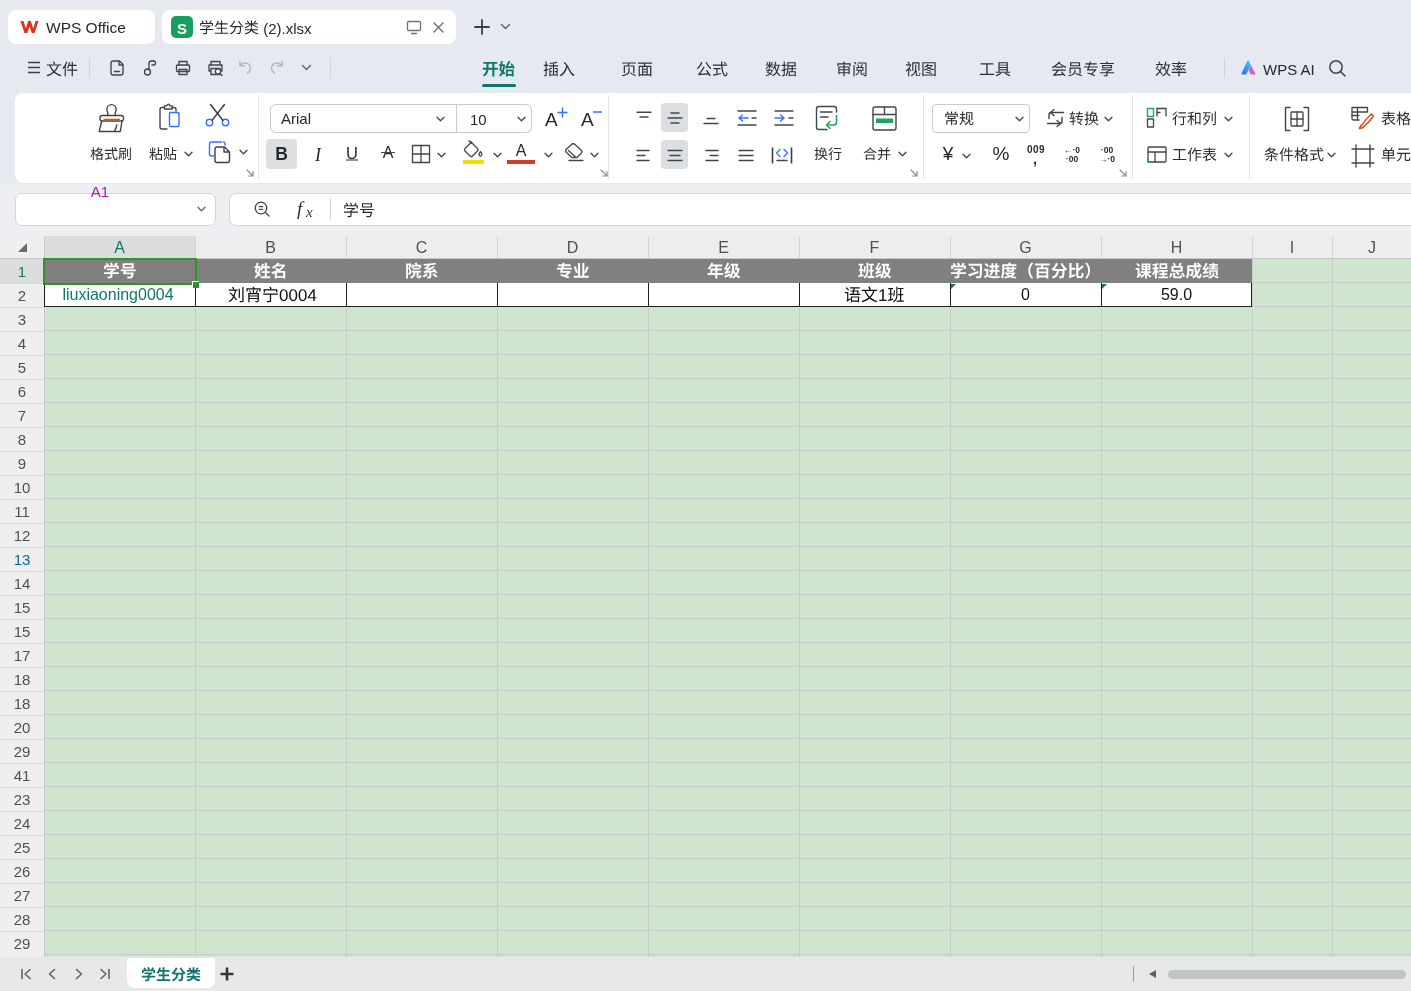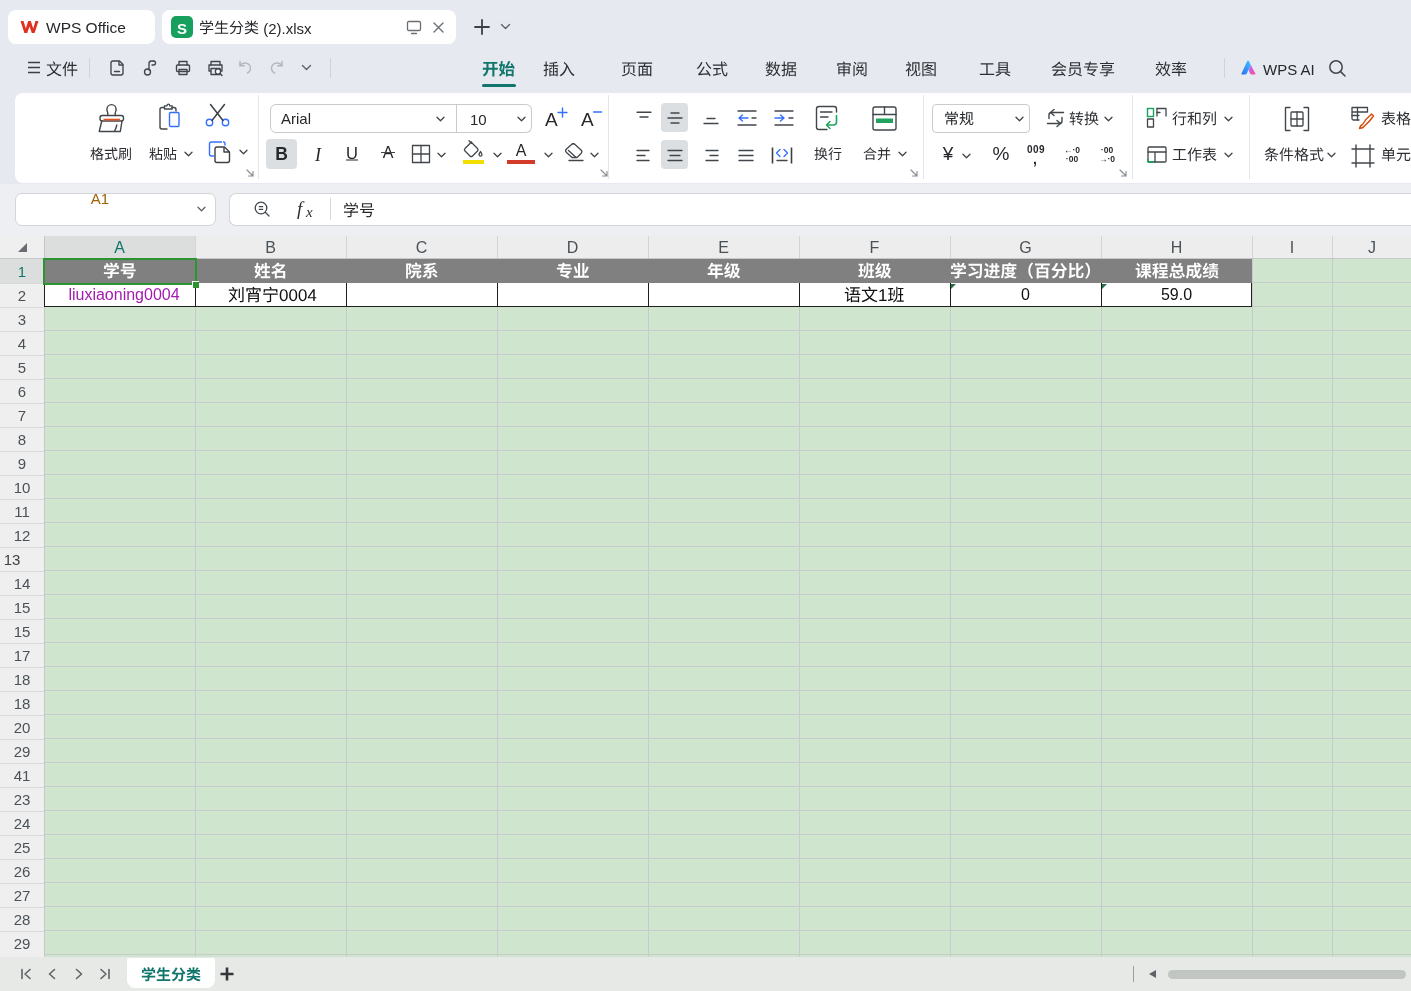--- a/index.html
+++ b/index.html
@@ -540,21 +540,21 @@
 <svg class="t" style="left:1381.0px;top:146.1px" width="61" height="19">
     <g fill="#2d2f33" transform="translate(0,14) scale(0.015000,-0.015000)">
       <use href="#r5355" x="0"></use>
       <use href="#r5143" x="1000"></use>
       <use href="#r683c" x="2000"></use>
       <use href="#r6837" x="3000"></use>
     </g>
   </svg>
 <div style="position:absolute;left:0;top:184px;width:1411px;height:52px;background:#edeff3"></div>
 <div style="position:absolute;left:15px;top:192.5px;width:201px;height:33px;background:#fff;border:1px solid #d2d5d9;border-radius:7px"></div>
-<div style="position:absolute;top:198px;left:100px;transform:translate(-50%,-50%);font:400 15px 'Liberation Sans',sans-serif;color:#a16207;letter-spacing:normal;white-space:nowrap">A1</div>
+<div style="position:absolute;top:191px;left:100px;transform:translate(-50%,-50%);font:400 15px 'Liberation Sans',sans-serif;color:#a21caf;letter-spacing:normal;white-space:nowrap">A1</div>
 <svg style="position:absolute;left:197px;top:206px" width="9" height="7" viewBox="0 0 9 7" fill="none">
     <path d="M1 1.2 L4.5 4.8 L8 1.2" stroke="#5f6368" stroke-width="1.3" stroke-linecap="round" stroke-linejoin="round"></path>
   </svg>
 <div style="position:absolute;left:229px;top:192.5px;width:1182px;height:33px;background:#fff;border:1px solid #d2d5d9;border-right:none;border-radius:7px 0 0 7px"></div>
 <svg style="position:absolute;left:253px;top:200px" width="18" height="18" viewBox="0 0 18 18" fill="none">
     <circle cx="8" cy="8" r="5.8" stroke="#41464b" stroke-width="1.3"></circle>
     <path d="M5.8 6.7 H10.2 M5.8 9.3 H10.2" stroke="#41464b" stroke-width="1.2"></path>
     <path d="M12.5 12.5 L16 16" stroke="#41464b" stroke-width="1.3" stroke-linecap="round"></path>
   </svg>
 <div style="position:absolute;left:297px;top:198px;font:italic 400 19px 'Liberation Serif',serif;color:#2b2f33">f</div>
@@ -609,21 +609,21 @@
 <div style="position:absolute;top:438.5px;left:22px;transform:translate(-50%,-50%);font:400 15px 'Liberation Sans',sans-serif;color:#4a5258;letter-spacing:normal;white-space:nowrap">8</div>
 <div style="position:absolute;left:0;top:426.5px;width:44px;height:1px;background:#d8dada"></div>
 <div style="position:absolute;top:462.5px;left:22px;transform:translate(-50%,-50%);font:400 15px 'Liberation Sans',sans-serif;color:#4a5258;letter-spacing:normal;white-space:nowrap">9</div>
 <div style="position:absolute;left:0;top:450.5px;width:44px;height:1px;background:#d8dada"></div>
 <div style="position:absolute;top:486.5px;left:22px;transform:translate(-50%,-50%);font:400 15px 'Liberation Sans',sans-serif;color:#4a5258;letter-spacing:normal;white-space:nowrap">10</div>
 <div style="position:absolute;left:0;top:474.5px;width:44px;height:1px;background:#d8dada"></div>
 <div style="position:absolute;top:510.5px;left:22px;transform:translate(-50%,-50%);font:400 15px 'Liberation Sans',sans-serif;color:#4a5258;letter-spacing:normal;white-space:nowrap">11</div>
 <div style="position:absolute;left:0;top:498.5px;width:44px;height:1px;background:#d8dada"></div>
 <div style="position:absolute;top:534.5px;left:22px;transform:translate(-50%,-50%);font:400 15px 'Liberation Sans',sans-serif;color:#4a5258;letter-spacing:normal;white-space:nowrap">12</div>
 <div style="position:absolute;left:0;top:522.5px;width:44px;height:1px;background:#d8dada"></div>
-<div style="position:absolute;top:558.5px;left:12px;transform:translate(-50%,-50%);font:400 15px 'Liberation Sans',sans-serif;color:#404040;letter-spacing:normal;white-space:nowrap">13</div>
+<div style="position:absolute;top:558.5px;left:22px;transform:translate(-50%,-50%);font:400 15px 'Liberation Sans',sans-serif;color:#0369a1;letter-spacing:normal;white-space:nowrap">13</div>
 <div style="position:absolute;left:0;top:546.5px;width:44px;height:1px;background:#d8dada"></div>
 <div style="position:absolute;top:582.5px;left:22px;transform:translate(-50%,-50%);font:400 15px 'Liberation Sans',sans-serif;color:#4a5258;letter-spacing:normal;white-space:nowrap">14</div>
 <div style="position:absolute;left:0;top:570.5px;width:44px;height:1px;background:#d8dada"></div>
 <div style="position:absolute;top:606.5px;left:22px;transform:translate(-50%,-50%);font:400 15px 'Liberation Sans',sans-serif;color:#4a5258;letter-spacing:normal;white-space:nowrap">15</div>
 <div style="position:absolute;left:0;top:594.5px;width:44px;height:1px;background:#d8dada"></div>
 <div style="position:absolute;top:630.5px;left:22px;transform:translate(-50%,-50%);font:400 15px 'Liberation Sans',sans-serif;color:#4a5258;letter-spacing:normal;white-space:nowrap">15</div>
 <div style="position:absolute;left:0;top:618.5px;width:44px;height:1px;background:#d8dada"></div>
 <div style="position:absolute;top:654.5px;left:22px;transform:translate(-50%,-50%);font:400 15px 'Liberation Sans',sans-serif;color:#4a5258;letter-spacing:normal;white-space:nowrap">17</div>
 <div style="position:absolute;left:0;top:642.5px;width:44px;height:1px;background:#d8dada"></div>
 <div style="position:absolute;top:678.5px;left:22px;transform:translate(-50%,-50%);font:400 15px 'Liberation Sans',sans-serif;color:#4a5258;letter-spacing:normal;white-space:nowrap">18</div>
@@ -721,21 +721,21 @@
     </g>
   </svg>
 <div style="position:absolute;left:44px;top:282.5px;width:1208px;height:24.5px;background:#fff;border:1px solid #1f1f1f;border-top:none"></div>
 <div style="position:absolute;left:195px;top:282.5px;width:1px;height:24px;background:#1f1f1f"></div>
 <div style="position:absolute;left:346px;top:282.5px;width:1px;height:24px;background:#1f1f1f"></div>
 <div style="position:absolute;left:497px;top:282.5px;width:1px;height:24px;background:#1f1f1f"></div>
 <div style="position:absolute;left:648px;top:282.5px;width:1px;height:24px;background:#1f1f1f"></div>
 <div style="position:absolute;left:799px;top:282.5px;width:1px;height:24px;background:#1f1f1f"></div>
 <div style="position:absolute;left:950px;top:282.5px;width:1px;height:24px;background:#1f1f1f"></div>
 <div style="position:absolute;left:1101px;top:282.5px;width:1px;height:24px;background:#1f1f1f"></div>
-<div style="position:absolute;top:295px;left:124px;transform:translate(-50%,-50%);font:400 16px 'Liberation Sans',sans-serif;color:#a21caf;letter-spacing:normal;white-space:nowrap">liuxiaoning0004</div>
+<div style="position:absolute;top:295px;left:118px;transform:translate(-50%,-50%);font:400 16px 'Liberation Sans',sans-serif;color:#0f766e;letter-spacing:normal;white-space:nowrap">liuxiaoning0004</div>
 <svg class="t" style="left:227.6px;top:285.4px" width="90" height="21">
     <g fill="#111" transform="translate(0,16) scale(0.017000,-0.017000)">
       <use href="#r5218" x="0"></use>
       <use href="#r5bb5" x="1000"></use>
       <use href="#r5b81" x="2000"></use>
       <use href="#l30" x="3000"></use>
       <use href="#l30" x="3556"></use>
       <use href="#l30" x="4112"></use>
       <use href="#l34" x="4668"></use>
     </g>

